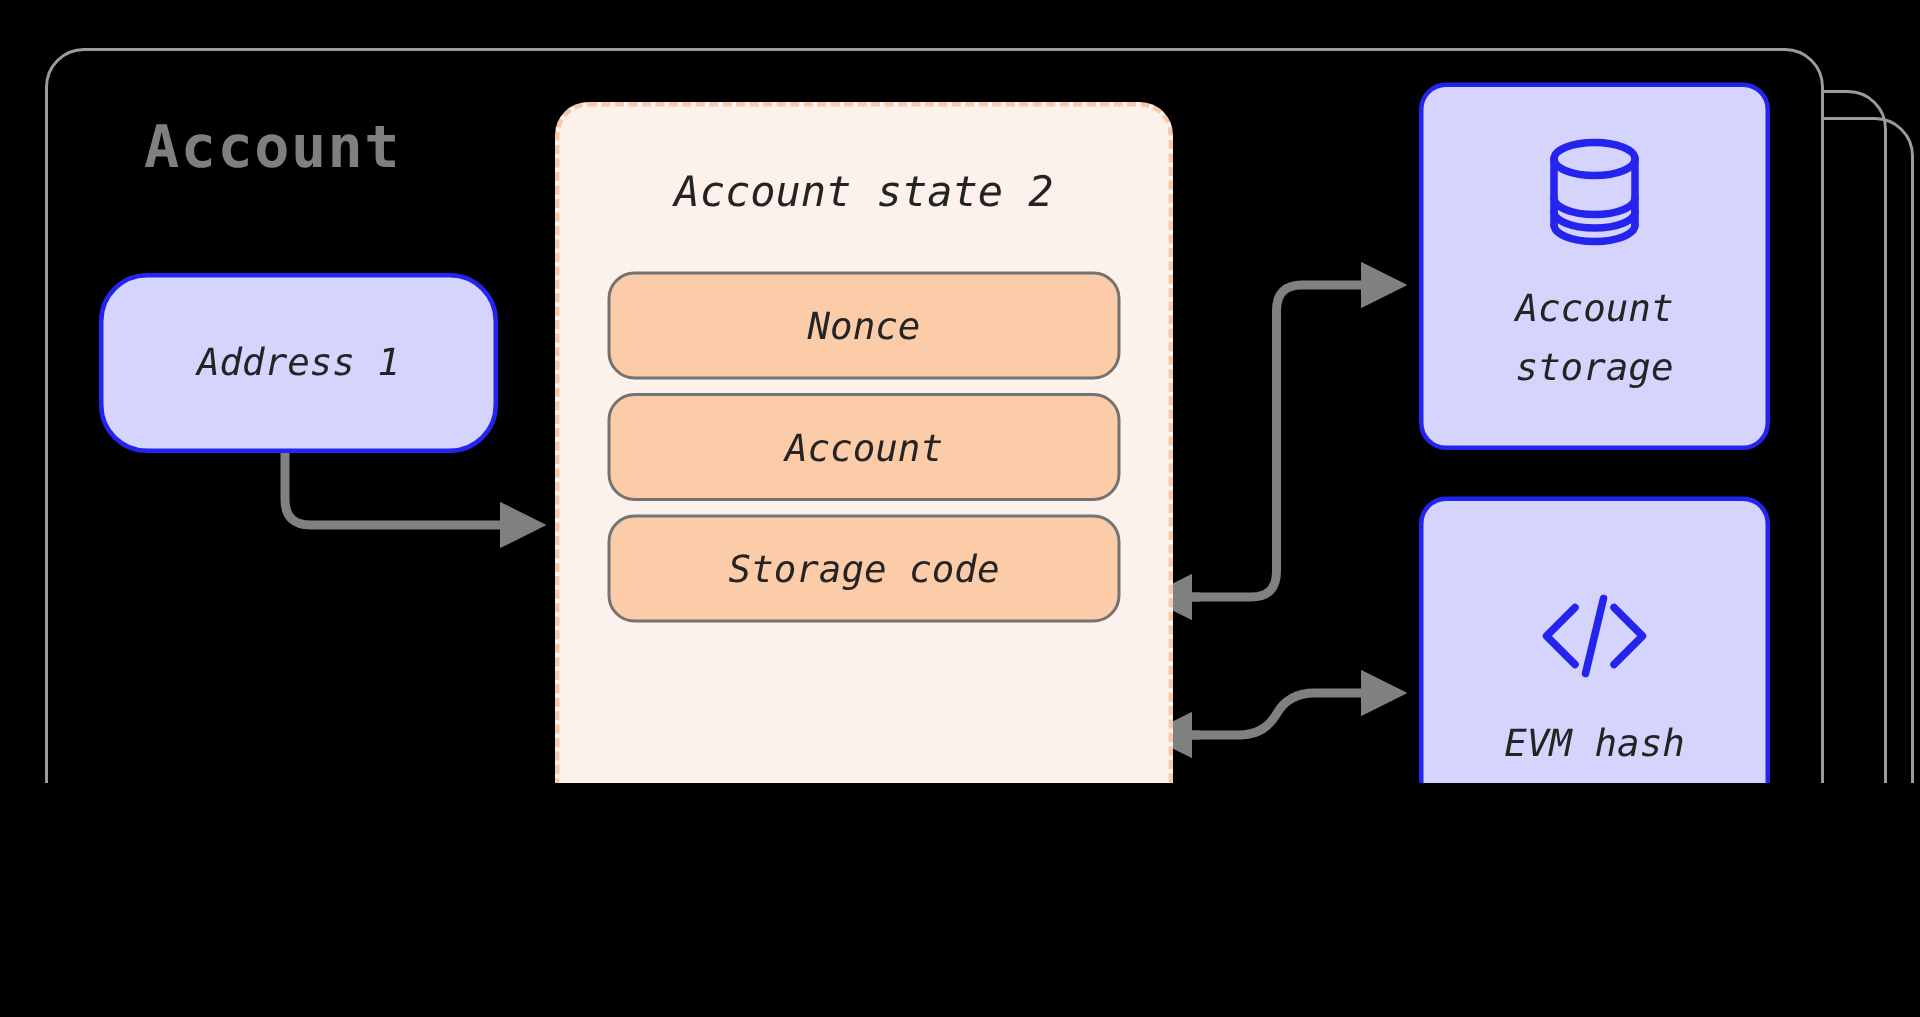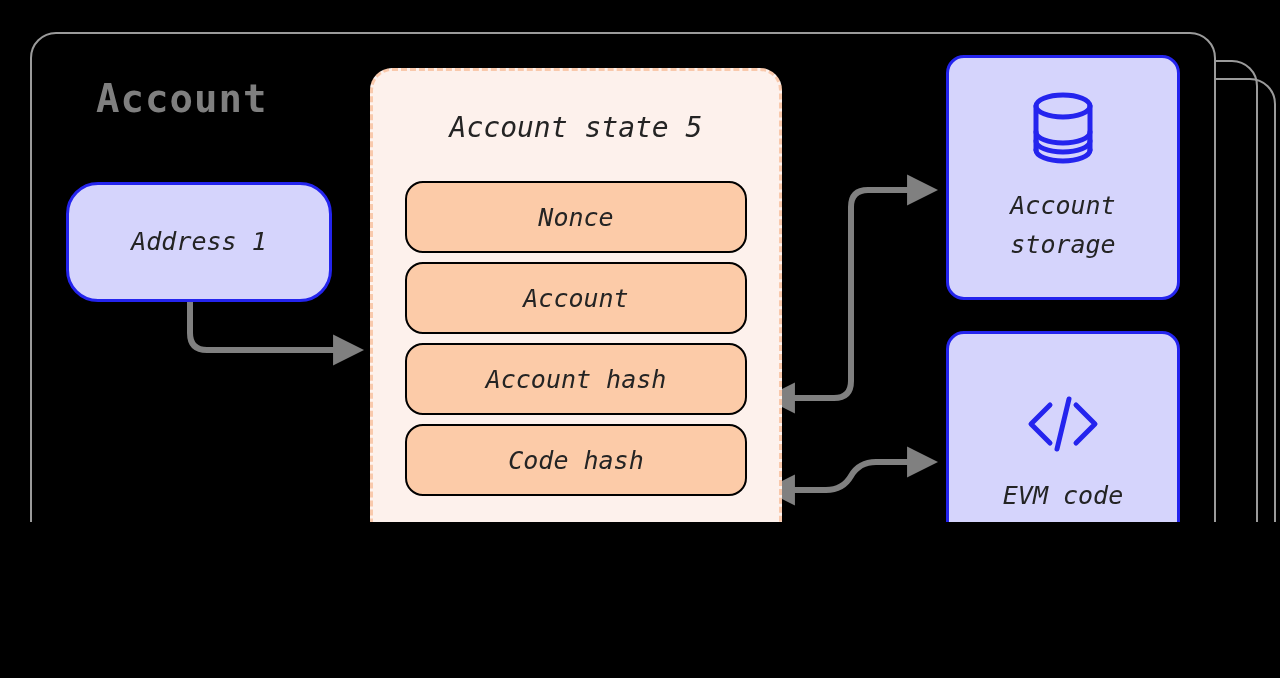--- a/index.html
+++ b/index.html
@@ -111,21 +111,21 @@
     position: absolute;
     left: 32px; right: 32px; top: 110px;
     display: flex;
     flex-direction: column;
     gap: 9px;
   }
   .field-pill {
     box-sizing: border-box;
     height: 72px;
     background: #fccba8;
-    border: 2px solid #000000;
+    border: 2px solid #737373;
     border-radius: 18px;
     display: flex;
     align-items: center;
     justify-content: center;
     color: #242424;
     font-size: 25px;
     font-style: italic;
     white-space: nowrap;
   }
 
@@ -166,33 +166,30 @@
     <path d="M 800 490 L 770 490" fill="none" stroke="#808080" stroke-width="6" stroke-linecap="butt" marker-end="url(#arrow-left)"></path>
   </svg>
 
   <div id="account-title">Account</div>
 
   <div class="lav-box" id="address-box">
     <span class="lav-label">Address 1</span>
   </div>
 
   <div id="state-panel">
-    <div id="state-title">Account state 5</div>
+    <div id="state-title">Account state 2</div>
     <div id="field-list">
       <div class="field-pill">
         <span>Nonce</span>
       </div>
       <div class="field-pill">
         <span>Account</span>
       </div>
       <div class="field-pill">
-        <span>Account hash</span>
-      </div>
-      <div class="field-pill">
-        <span>Code hash</span>
+        <span>Storage code</span>
       </div>
     </div>
   </div>
 
   <div class="lav-box" id="storage-box">
     <svg class="box-icon" width="66" height="74" viewBox="0 0 66 74">
       <ellipse cx="33" cy="15" rx="27" ry="11" fill="none" stroke="#2424ee" stroke-width="5"></ellipse>
       <path d="M 6 15 L 6 59" fill="none" stroke="#2424ee" stroke-width="5" stroke-linecap="round"></path>
       <path d="M 60 15 L 60 59" fill="none" stroke="#2424ee" stroke-width="5" stroke-linecap="round"></path>
       <path d="M 6 41 A 27 11 0 0 0 60 41" fill="none" stroke="#2424ee" stroke-width="5" stroke-linecap="round"></path>
@@ -202,16 +199,16 @@
     <span class="lav-label">Account
 storage</span>
   </div>
 
   <div class="lav-box" id="evm-box">
     <svg class="box-icon" width="76" height="62" viewBox="0 0 76 62">
       <path d="M 25 12 L 6 31 L 25 50" fill="none" stroke="#2424ee" stroke-width="5" stroke-linecap="round" stroke-linejoin="round"></path>
       <path d="M 51 12 L 70 31 L 51 50" fill="none" stroke="#2424ee" stroke-width="5" stroke-linecap="round" stroke-linejoin="round"></path>
       <path d="M 44 6 L 32 56" fill="none" stroke="#2424ee" stroke-width="5" stroke-linecap="round"></path>
     </svg>
-    <span class="lav-label">EVM code</span>
+    <span class="lav-label">EVM hash</span>
   </div>
 
 </div>
 
 </body></html>

